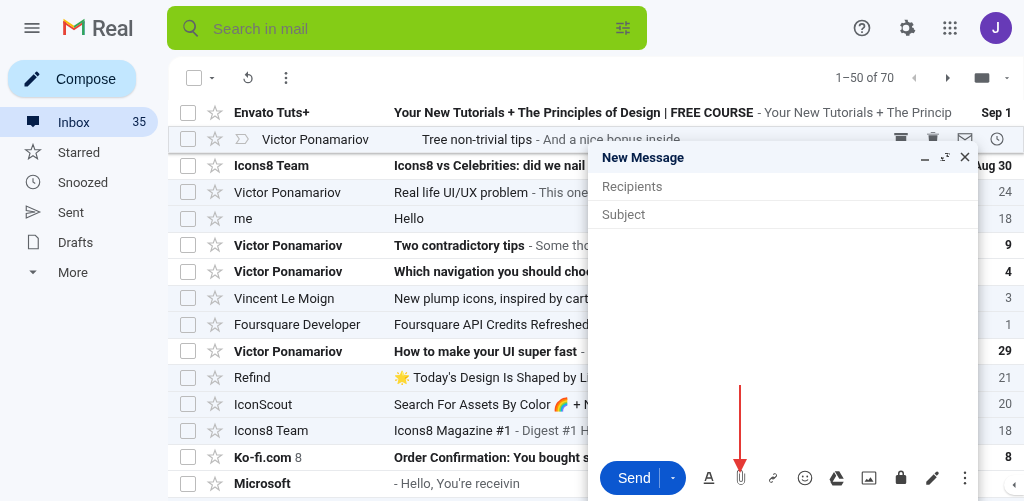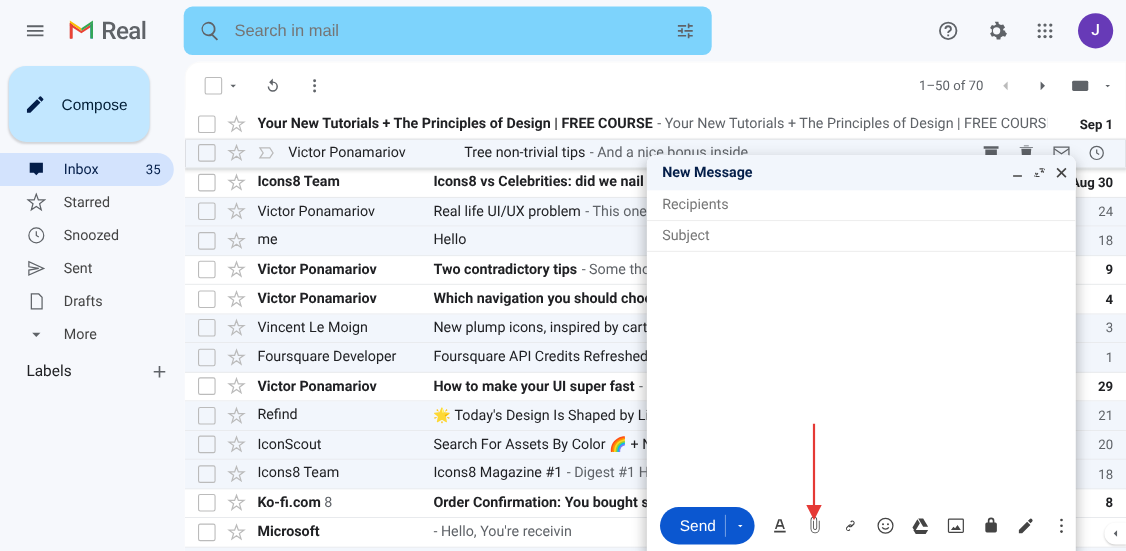--- a/index.html
+++ b/index.html
@@ -46,21 +46,21 @@
     margin-right:20px;
   }
   .logo .m { font-size:22px; font-weight:500; color:#5f6368; letter-spacing:-0.5px; }
   .gmail-mark {
     width:28px; height:22px; position:relative;
   }
   .gmail-mark svg { width:100%; height:100%; }
   .search {
     flex:0 0 480px;
     height:44px;
-    background:#7dd3fc;
+    background:#84cc16;
     border-radius:8px;
     display:flex;
     align-items:center;
     padding:0 6px;
     margin-left: 6px;
   }
   .search input {
     border:none; background:transparent;
     flex:1; font-size:15px; color:var(--text2);
     outline:none;
@@ -81,21 +81,21 @@
   .main {
     display:flex;
     height: calc(100% - 56px);
   }
   .sidebar {
     width:168px;
     padding-top:4px;
   }
   .compose-btn {
     margin:0 0 10px 8px;
-    height:69px;
+    height:37px;
     padding:0 20px 0 14px;
     border:none;
     border-radius:16px;
     background: var(--pill2);
     display:flex; align-items:center; gap:14px;
     font-size:14px; color:#001d35;
     cursor:pointer;
     box-shadow: 0 1px 2px rgba(0,0,0,0.15);
   }
   .nav-item {
@@ -377,28 +377,20 @@
           </svg>
           <span>Drafts</span>
         </div>
         <div class="nav-item">
           <svg viewBox="0 0 24 24" style="color:#5f6368">
             <path d="M7 10l5 5 5-5z" fill="currentColor"></path>
           </svg>
           <span>More</span>
         </div>
       </div>
-    <div class="labels-header">
-      <span>Labels</span>
-      <span class="plus">
-        <svg width="18" height="18" viewBox="0 0 24 24">
-            <path fill="#5f6368" d="M11 5h2v6h6v2h-6v6h-2v-6H5v-2h6z"></path>
-          </svg>
-      </span>
-    </div>
   </div>
 
   <div class="content">
     <div class="toolbar">
       <span class="check-all"></span>
       <svg width="12" height="12" viewBox="0 0 24 24" style="margin-left:-2px;cursor:pointer">
           <path fill="#5f6368" d="M7 10l5 5 5-5z"></path>
         </svg>
       <button class="icon-btn" style="width:32px;height:32px;margin-left:8px">
         <svg width="16" height="16" viewBox="0 0 24 24">
@@ -435,20 +427,21 @@
       </div>
     </div>
     <div class="rows" id="rows">
         <div class="row unread">
           <span class="cb"></span>
           <span class="star">
             <svg width="18" height="18" viewBox="0 0 24 24">
               <path fill="none" stroke="#bbb" stroke-width="1.5" d="M12 3l2.3 6.3H21l-5.5 4 2 6.7L12 16l-5.5 4 2-6.7L3 9.3h6.7z"></path>
             </svg>
           </span>
+          <span class="sender">Envato Tuts+</span>
           <span class="subject-wrap">
             <span class="subj">Your New Tutorials + The Principles of Design | FREE COURSE</span>
             <span class="snip"> - Your New Tutorials + The Principles of Design | FREE COURSE C...</span>
           </span>
           <span class="date">Sep 1</span>
         </div>
         <div class="row read hover">
           <span class="cb"></span>
           <span class="star">
             <svg width="18" height="18" viewBox="0 0 24 24">

